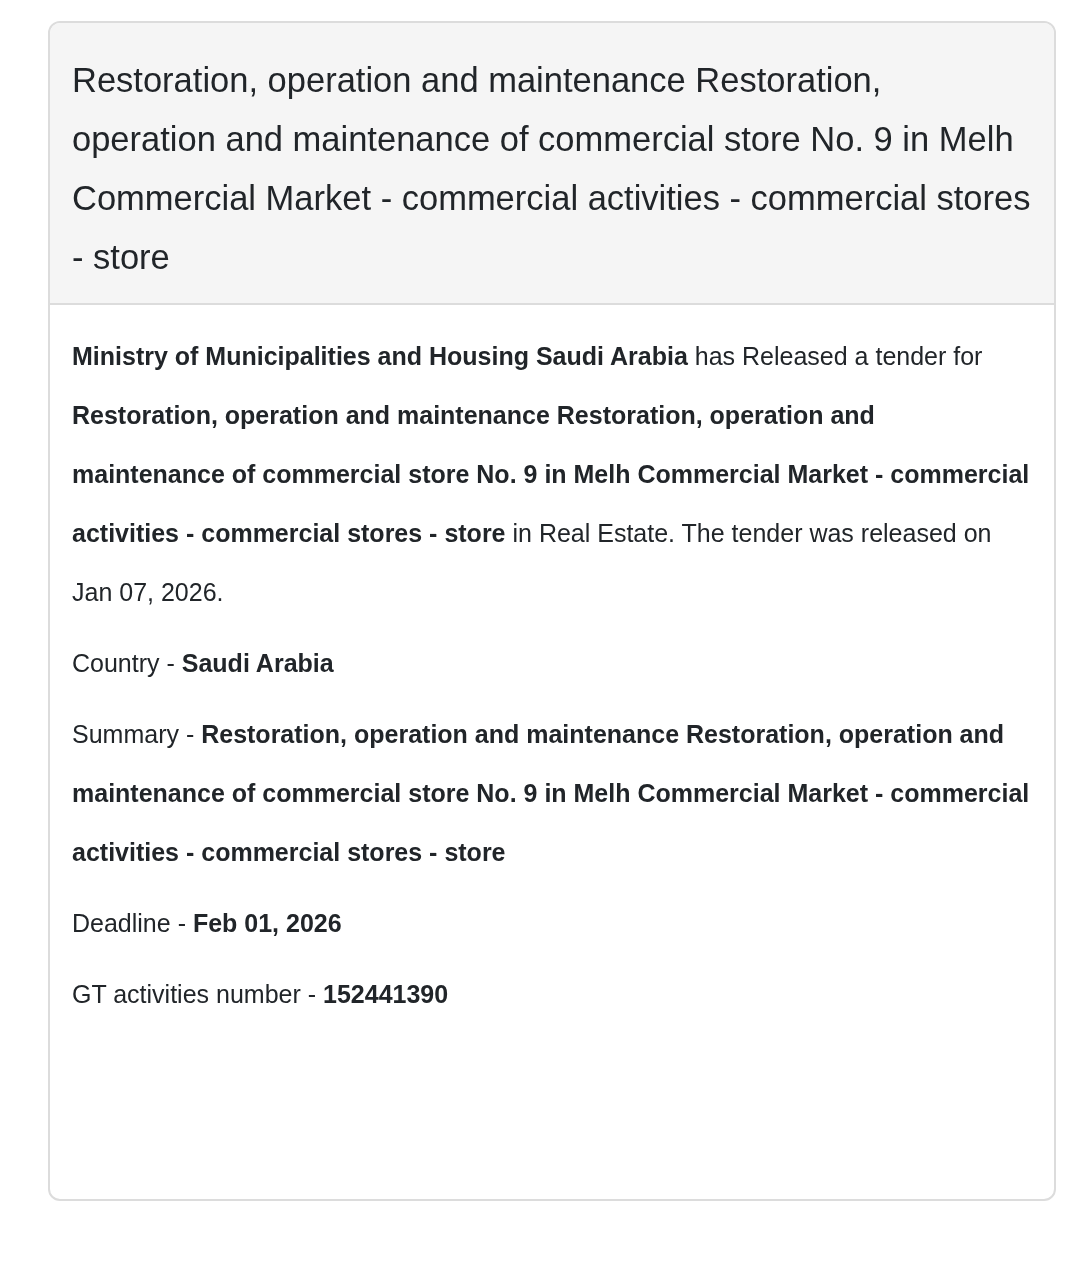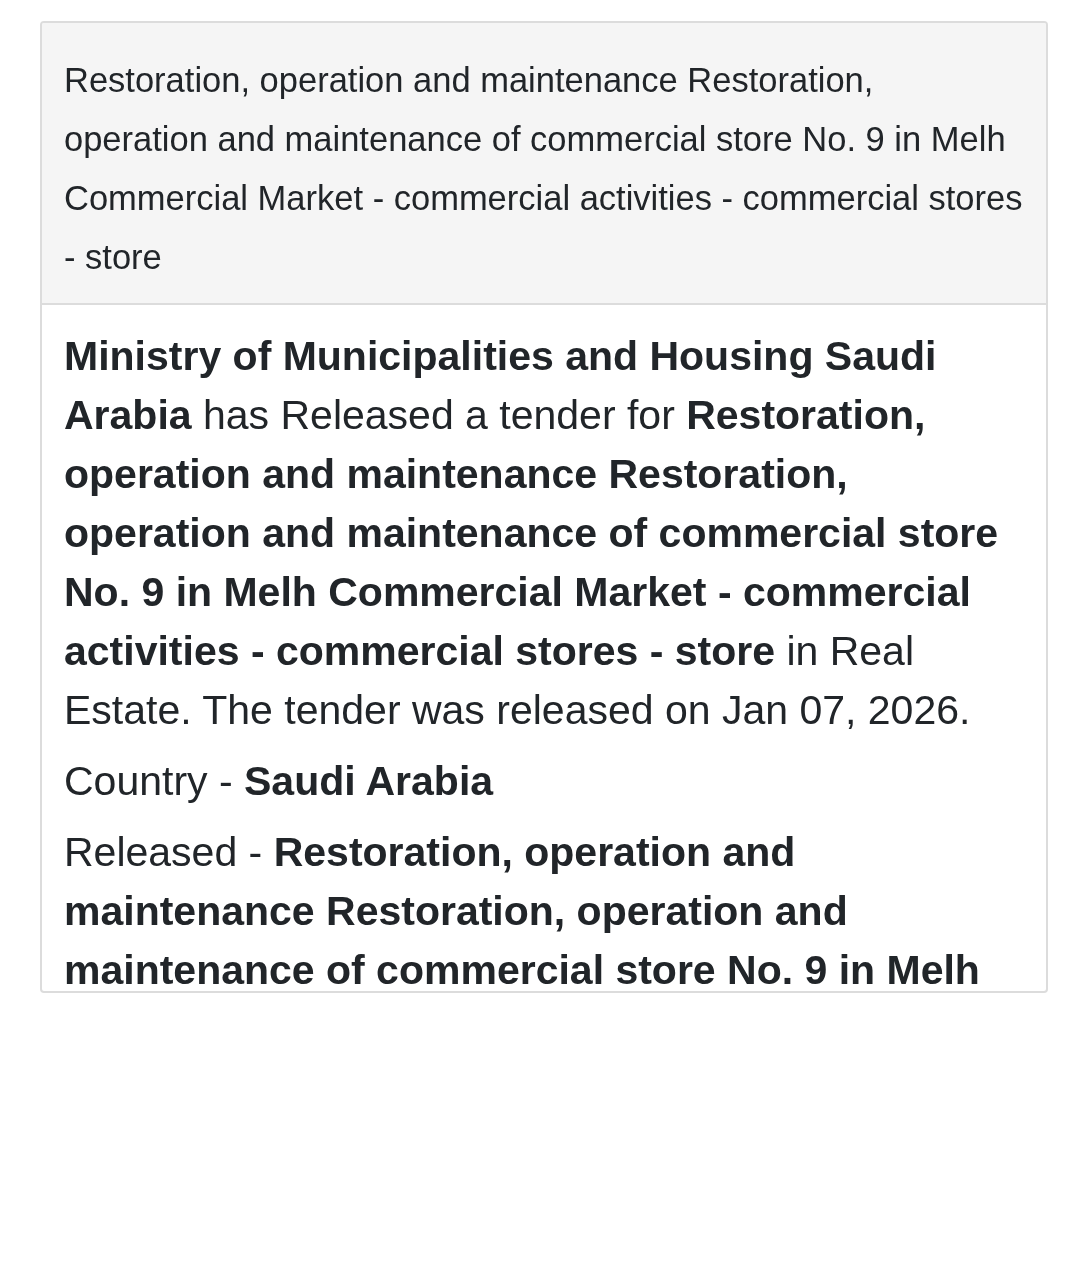--- a/index.html
+++ b/index.html
@@ -1,27 +1,28 @@
 <!DOCTYPE html>
 <html><head>
 <meta charset="utf-8">
 <style>
   html, body { margin:0; padding:0; background:#ffffff; }
   body { width:1080px; height:1272px; position:relative; font-family:"Liberation Sans", sans-serif; color:#212529; }
-  .card { position:absolute; left:40px; top:21px; width:1008px; height:972px; border:2px solid #dcdcdc; border-radius:4px; overflow:hidden; box-sizing:border-box; background:#fff; }
+  .card { position:absolute; left:48px; top:21px; width:1008px; height:1180px; border:2px solid #dcdcdc; border-radius:12px; overflow:hidden; box-sizing:border-box; background:#fff; }
   .card-header { background:#f5f5f5; border-bottom:2px solid #dcdcdc; padding:28px 22px 24px 22px; height:282px; box-sizing:border-box; font-size:34.5px; line-height:59px; color:#212529; }
-  .card-body { padding:22px 22px 0 22px; font-size:41px; color:#212529; }
+  .card-body { padding:22px 22px 0 22px; font-size:25px; color:#212529; }
   .lead { line-height:59px; margin:0 0 12px 0; }
   .row { margin:0 0 12px 0; line-height:59px; }
   b { font-weight:bold; }
 </style>
 </head>
 <body>
 
 <div class="card">
   <div class="card-header">Restoration, operation and maintenance Restoration, operation and maintenance of commercial store No. 9 in Melh Commercial Market - commercial activities - commercial stores - store</div>
   <div class="card-body">
     <p class="lead"><b>Ministry of Municipalities and Housing Saudi Arabia</b><span> has Released a tender for </span><b>Restoration, operation and maintenance Restoration, operation and maintenance of commercial store No. 9 in Melh Commercial Market - commercial activities - commercial stores - store</b><span> in Real Estate. The tender was released on Jan 07, 2026.</span></p>
     <div class="row"><span>Country - </span><b>Saudi Arabia</b></div>
-    <div class="row"><span>Released - </span><b>Restoration, operation and maintenance Restoration, operation and maintenance of commercial store No. 9 in Melh Commercial Market - commercial activities - commercial stores - store</b></div>
+    <div class="row"><span>Summary - </span><b>Restoration, operation and maintenance Restoration, operation and maintenance of commercial store No. 9 in Melh Commercial Market - commercial activities - commercial stores - store</b></div>
+    <div class="row"><span>Deadline - </span><b>Feb 01, 2026</b></div>
     <div class="row"><span>GT activities number - </span><b>152441390</b></div>
   </div>
 </div>
 
 </body></html>

